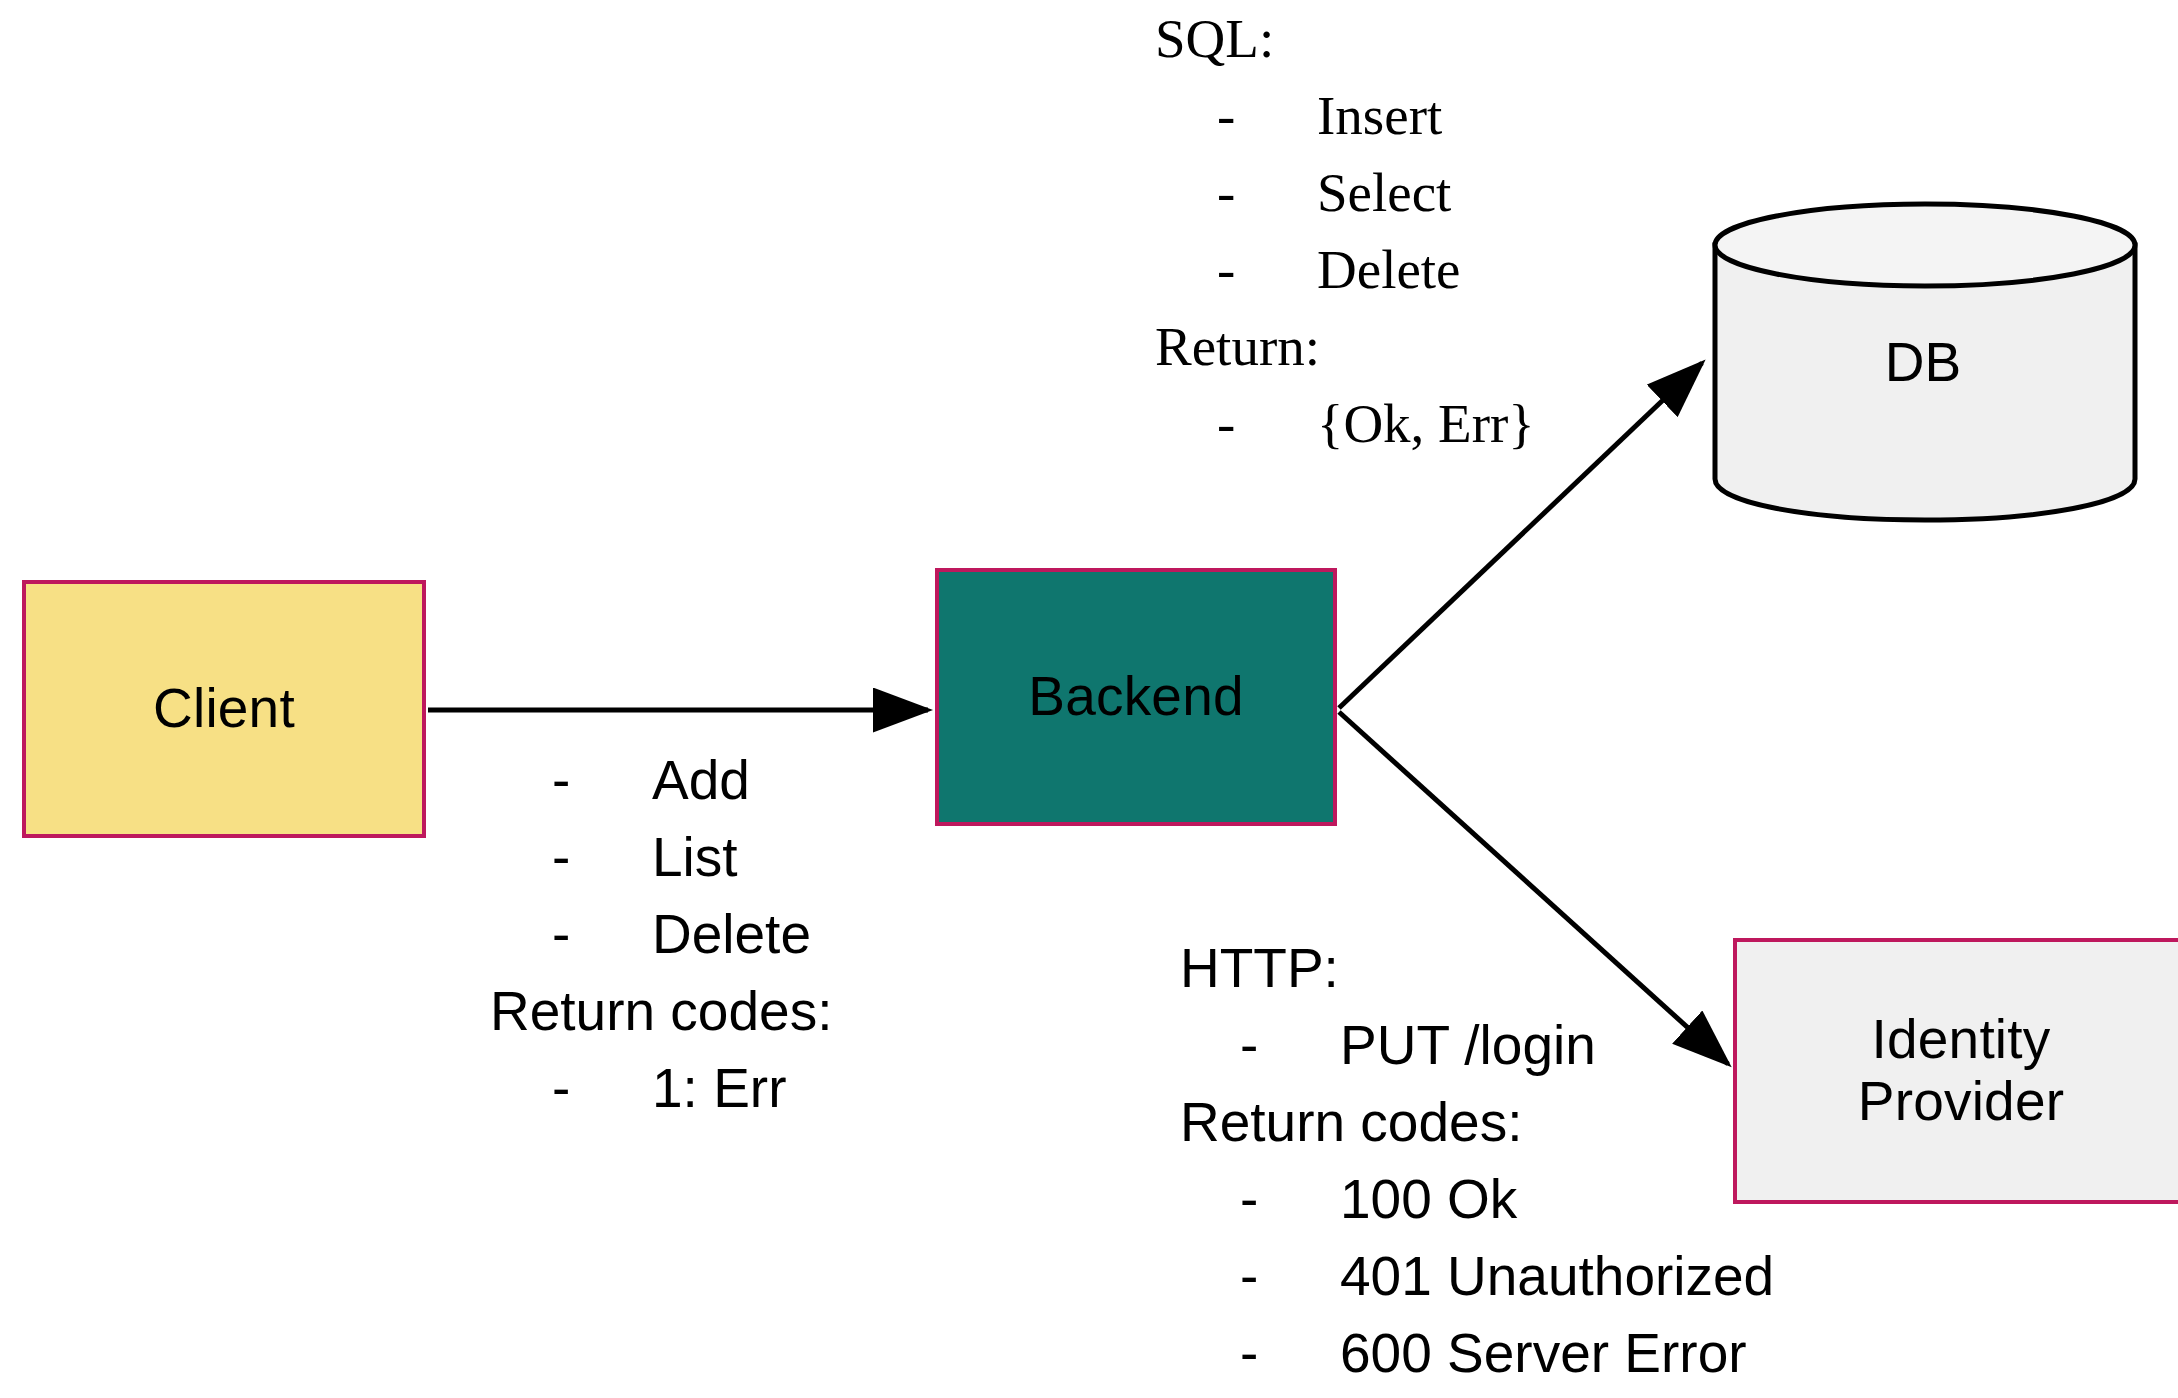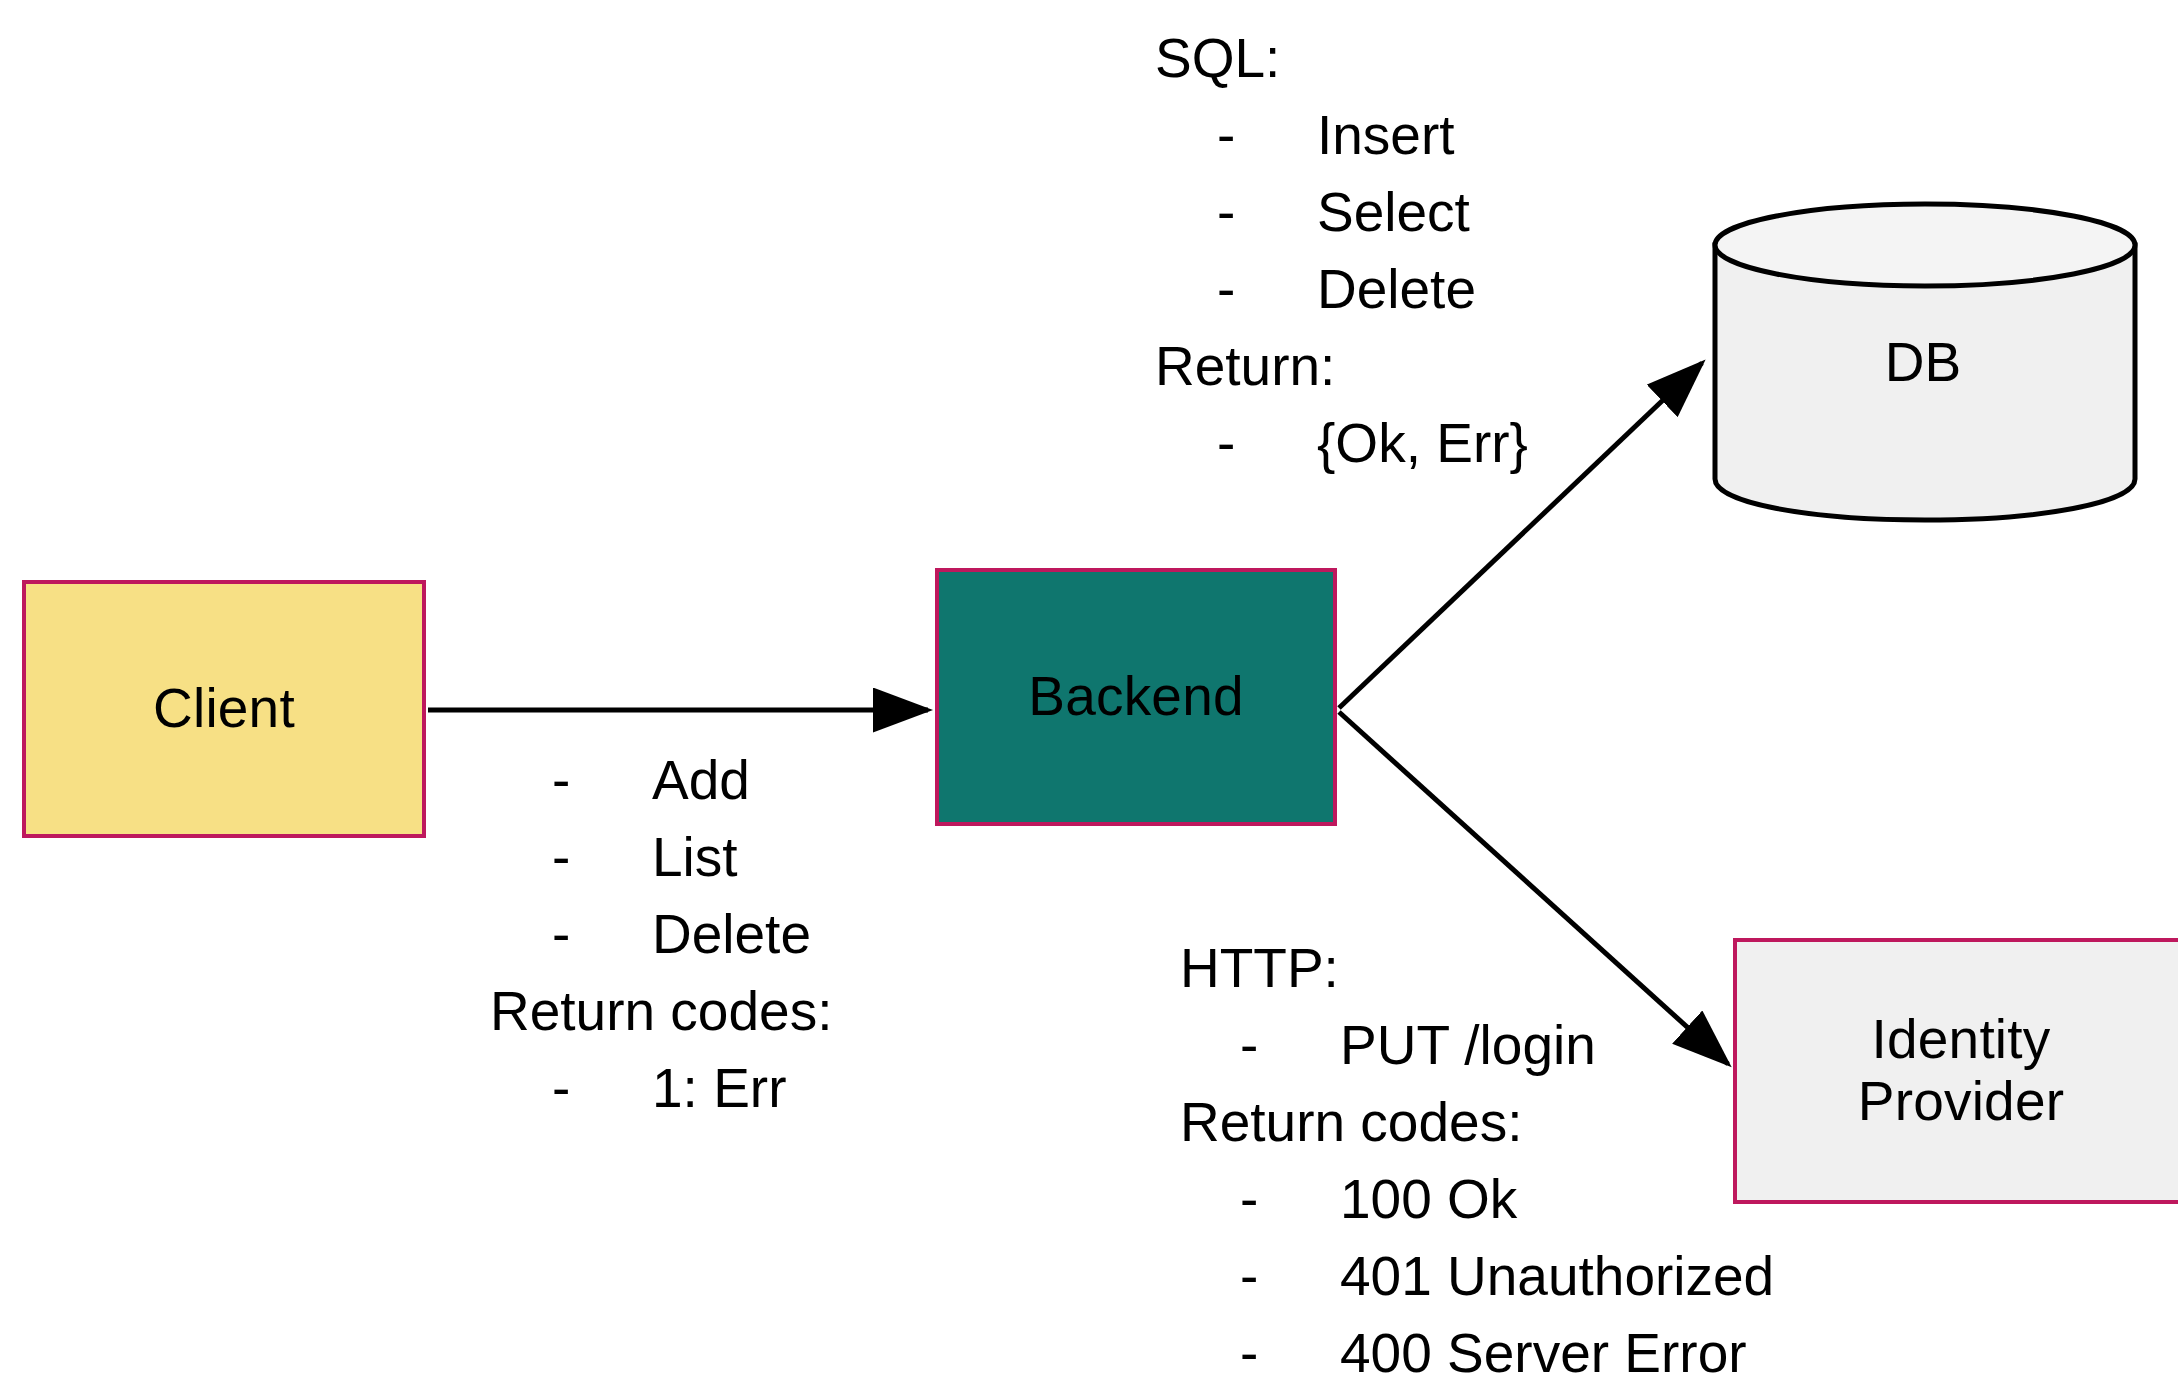--- a/index.html
+++ b/index.html
@@ -110,21 +110,21 @@
     position: relative;
   }
   .annot .dash {
     display: inline-block;
     width: 100px;
     text-align: left;
   }
   .annot .item {
     display: inline-block;
   }
-  .annot-sql   { left: 1155px; top: 20px;   }
+  .annot-sql   { left: 1155px; top: 0; font-family: Liberation Serif, serif;   }
   .annot-sql .dash   { padding-left: 62px; }
   .annot-rpc   { left: 490px;  top: 742px; }
   .annot-rpc .dash   { padding-left: 62px; }
   .annot-http  { left: 1180px; top: 930px; }
   .annot-http .dash  { padding-left: 60px; }
 </style>
 </head>
 <body>
 
 <div id="canvas">
@@ -219,17 +219,17 @@
 
     <span class="bullet-row">
       <span class="dash">-</span><span class="item">100 Ok</span>
     </span>
 
     <span class="bullet-row">
       <span class="dash">-</span><span class="item">401 Unauthorized</span>
     </span>
 
     <span class="bullet-row">
-      <span class="dash">-</span><span class="item">400 Server Error</span>
+      <span class="dash">-</span><span class="item">600 Server Error</span>
     </span>
   </div>
 
 </div>
 
 </body></html>

